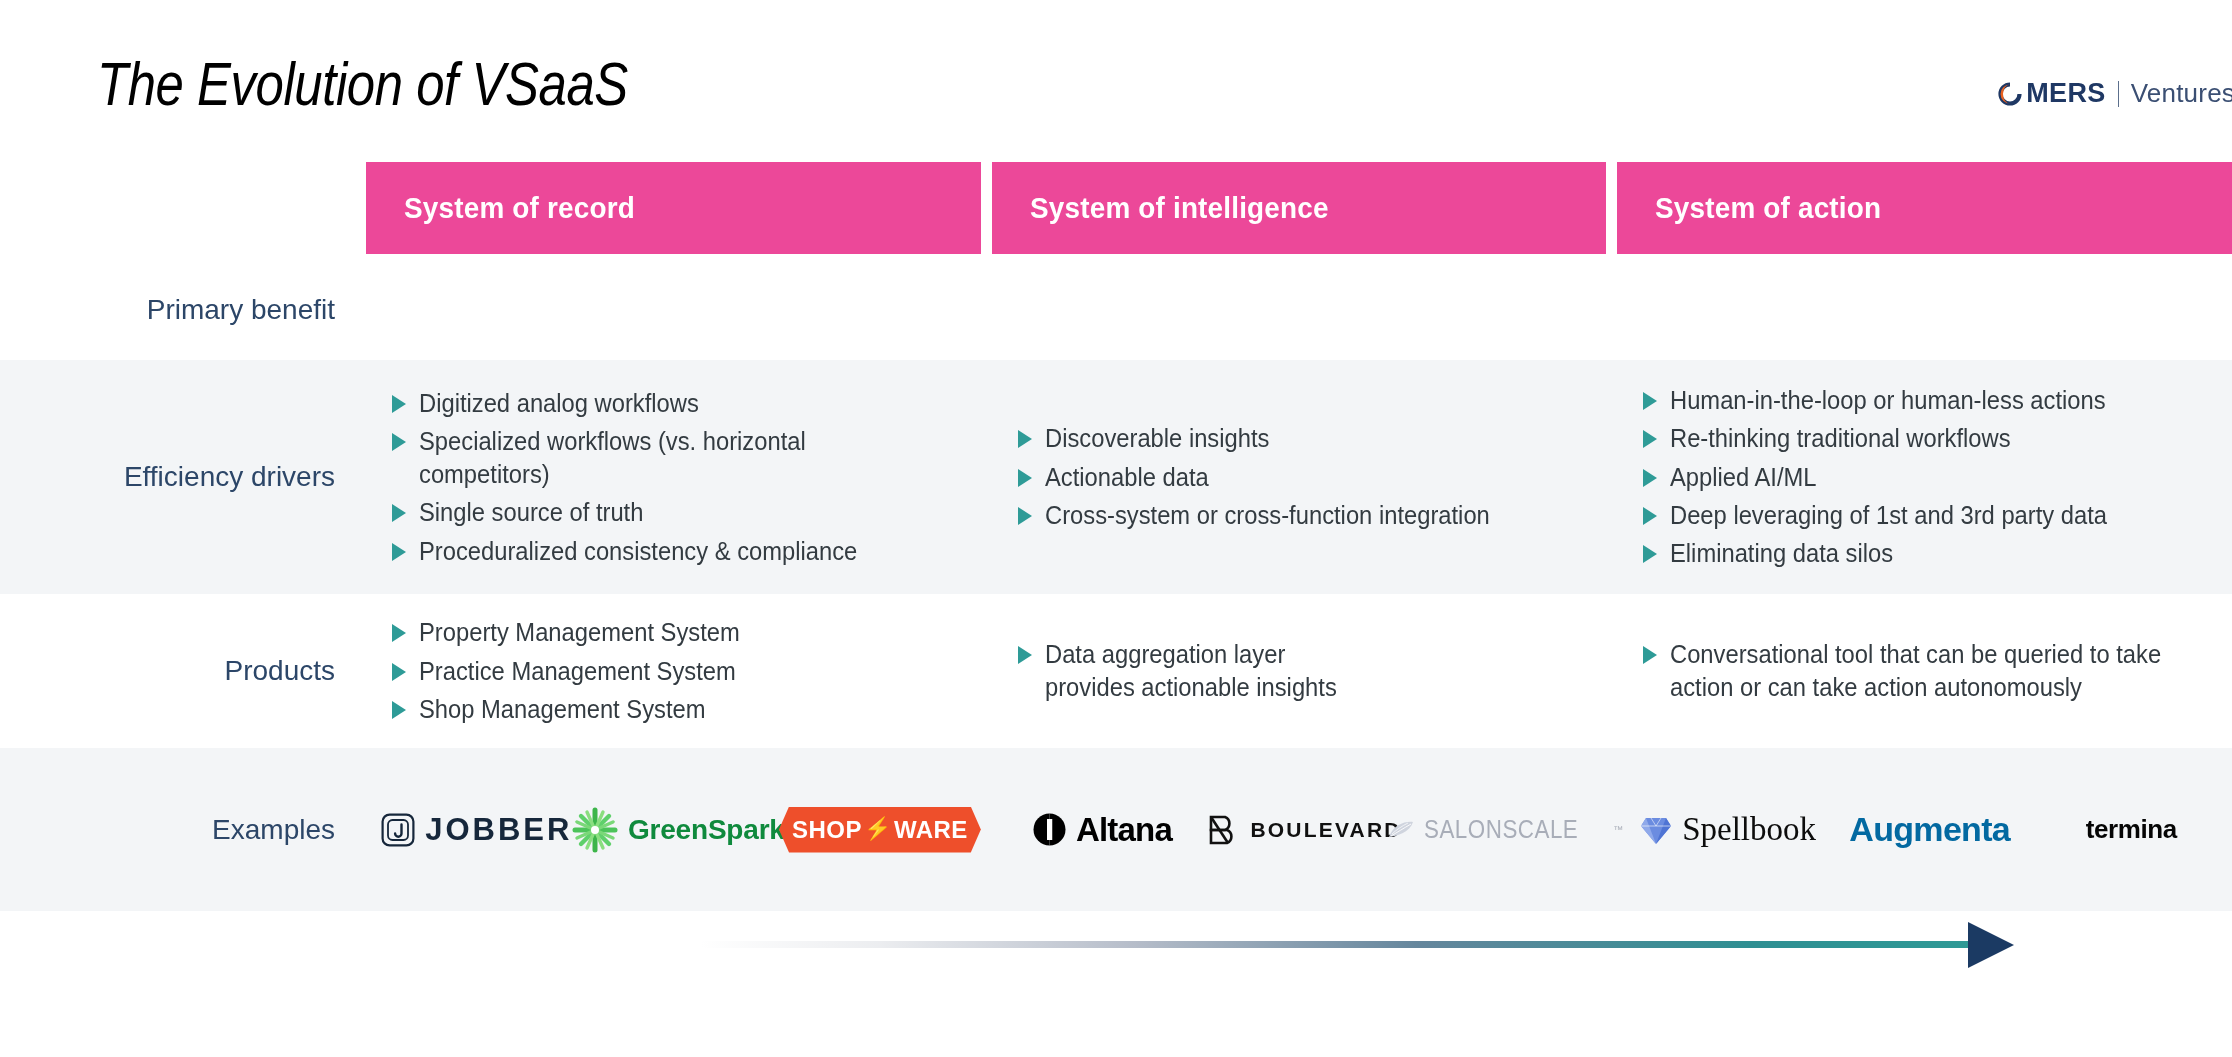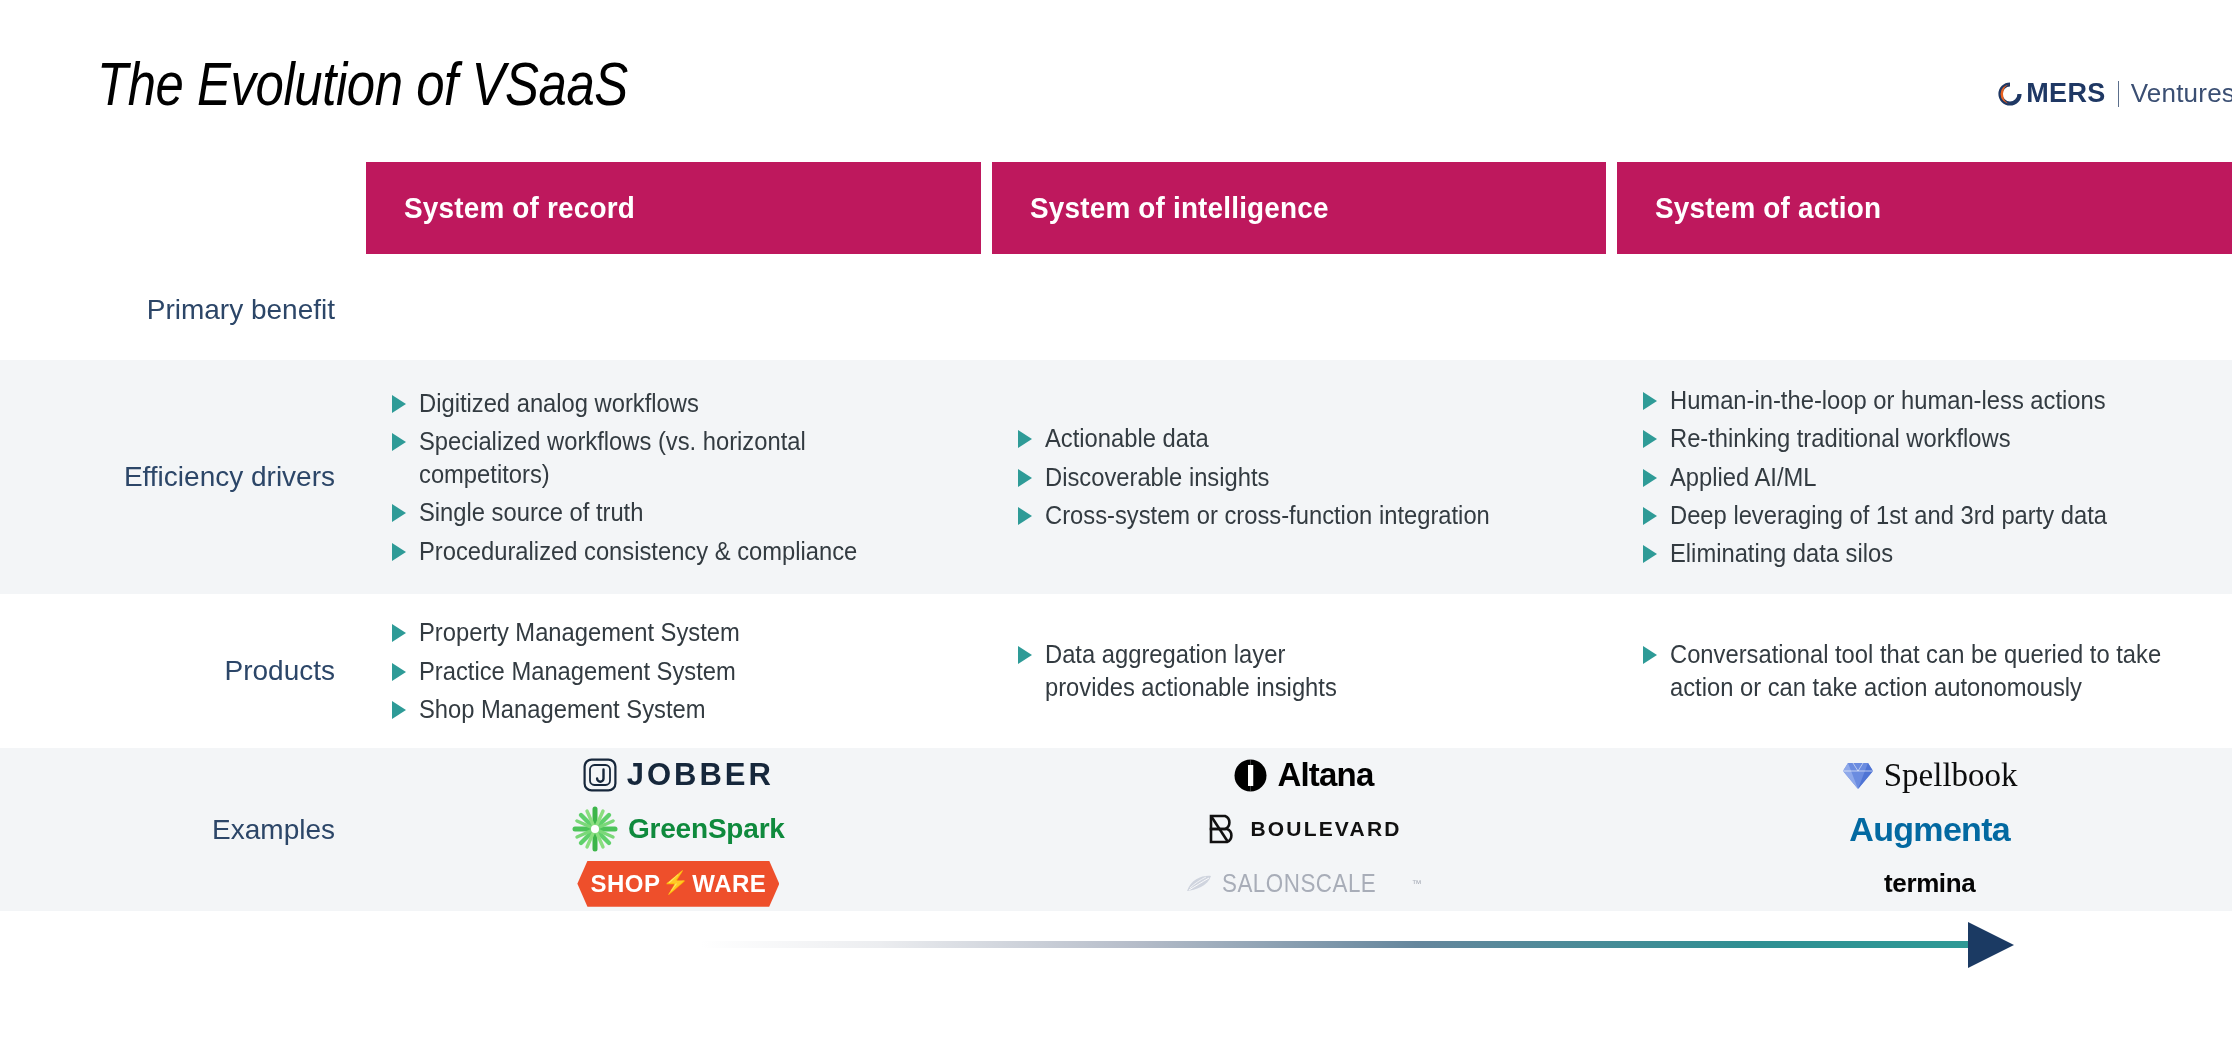--- a/index.html
+++ b/index.html
@@ -110,21 +110,21 @@
     flex: 1 1 0;
     min-width: 0;
     position: relative;
   }
 
   
   .row-head { height: 98px; }
   .row-head .row-label { background: #ffffff; }
   .head-bar {
     height: 92px;
-    background: #be185d;
+    background: #ec4899;
     display: flex;
     align-items: center;
     padding-left: 38px;
   }
   .head-bar-text {
     color: #ffffff;
     font-size: 30px;
     font-weight: 700;
     letter-spacing: 0.2px;
     transform: scaleX(0.93);
@@ -194,21 +194,20 @@
   }
 
   
   .row-examples { height: 163px; }
   .logos {
     display: flex;
     align-items: center;
     height: 100%;
     padding-left: 10px;
     gap: 0px;
-    flex-direction: column;
   }
   .logo-slot {
     flex: 1 1 0;
     display: flex;
     align-items: center;
     justify-content: center;
     min-width: 0;
   }
 
   
@@ -353,25 +352,25 @@
             <span class="bullet-tri"></span>
             <span class="bullet-text">Proceduralized consistency &amp; compliance</span>
           </div>
         </div>
       </div>
 
       <div class="col">
         <div class="bullets">
           <div class="bullet">
             <span class="bullet-tri"></span>
+            <span class="bullet-text">Discoverable insights</span>
+          </div>
+          <div class="bullet">
+            <span class="bullet-tri"></span>
             <span class="bullet-text">Actionable data</span>
-          </div>
-          <div class="bullet">
-            <span class="bullet-tri"></span>
-            <span class="bullet-text">Discoverable insights</span>
           </div>
           <div class="bullet">
             <span class="bullet-tri"></span>
             <span class="bullet-text">Cross-system or cross-function integration</span>
           </div>
         </div>
       </div>
 
       <div class="col">
         <div class="bullets">

